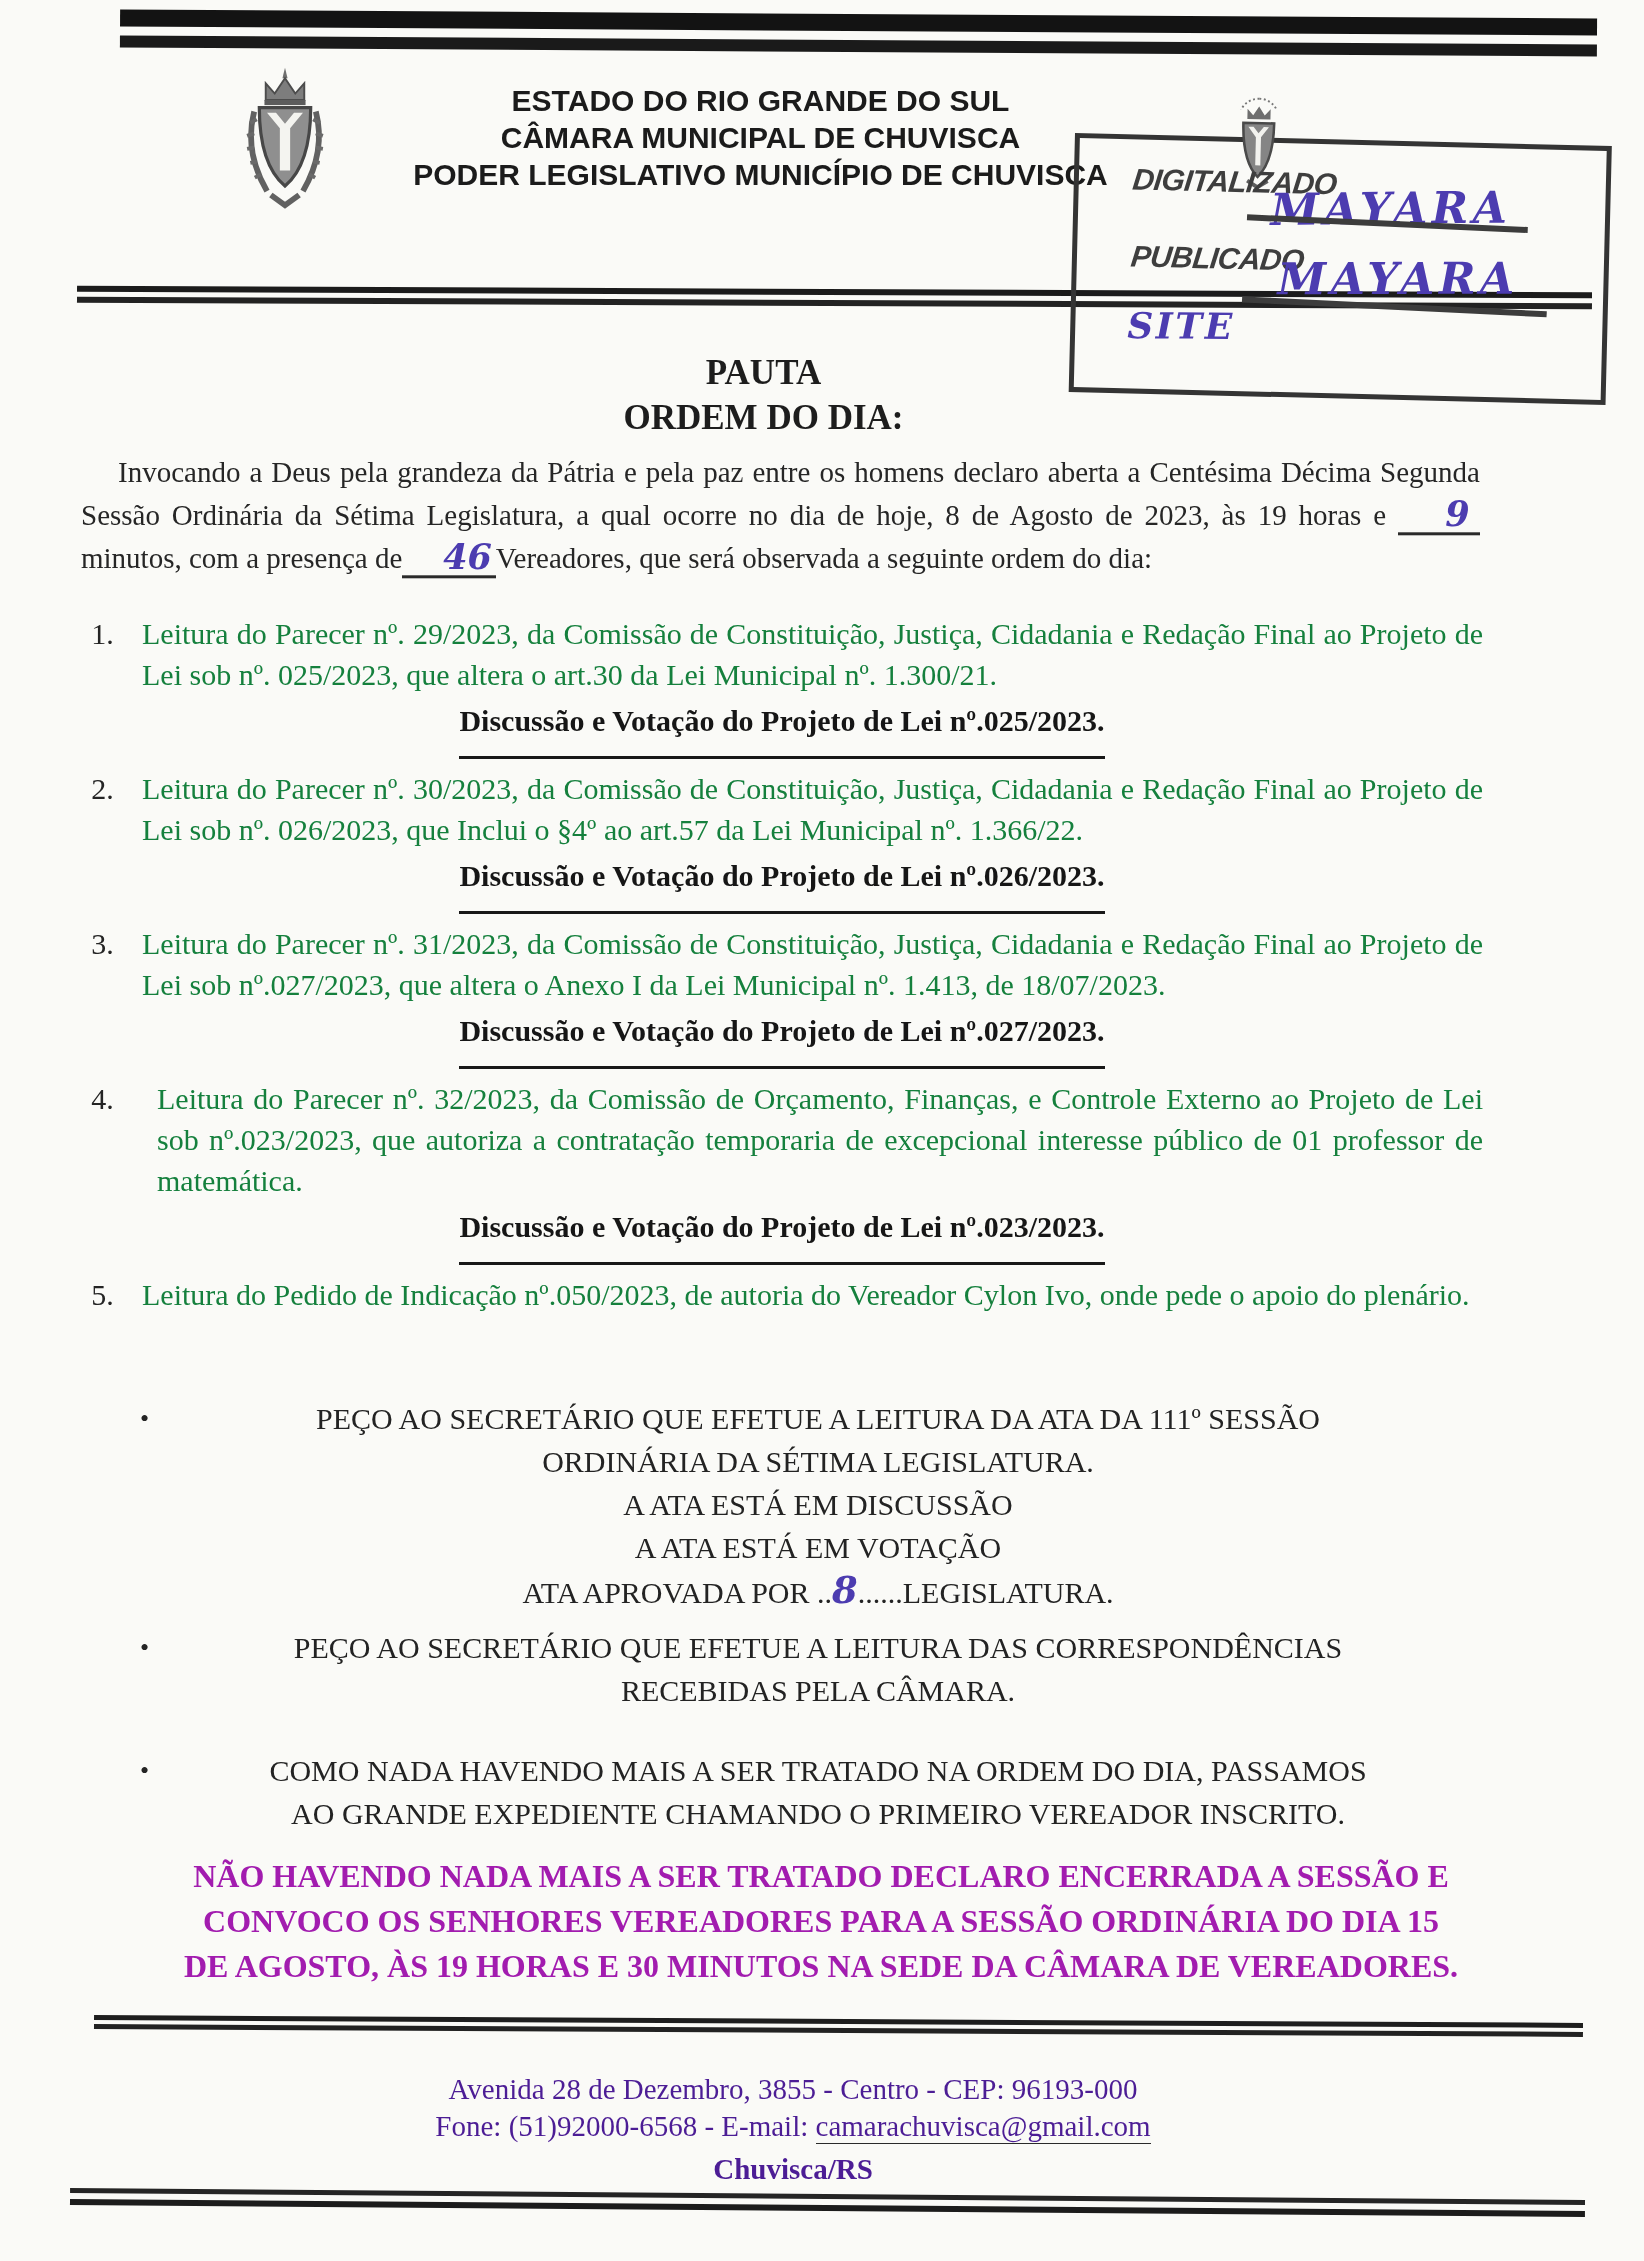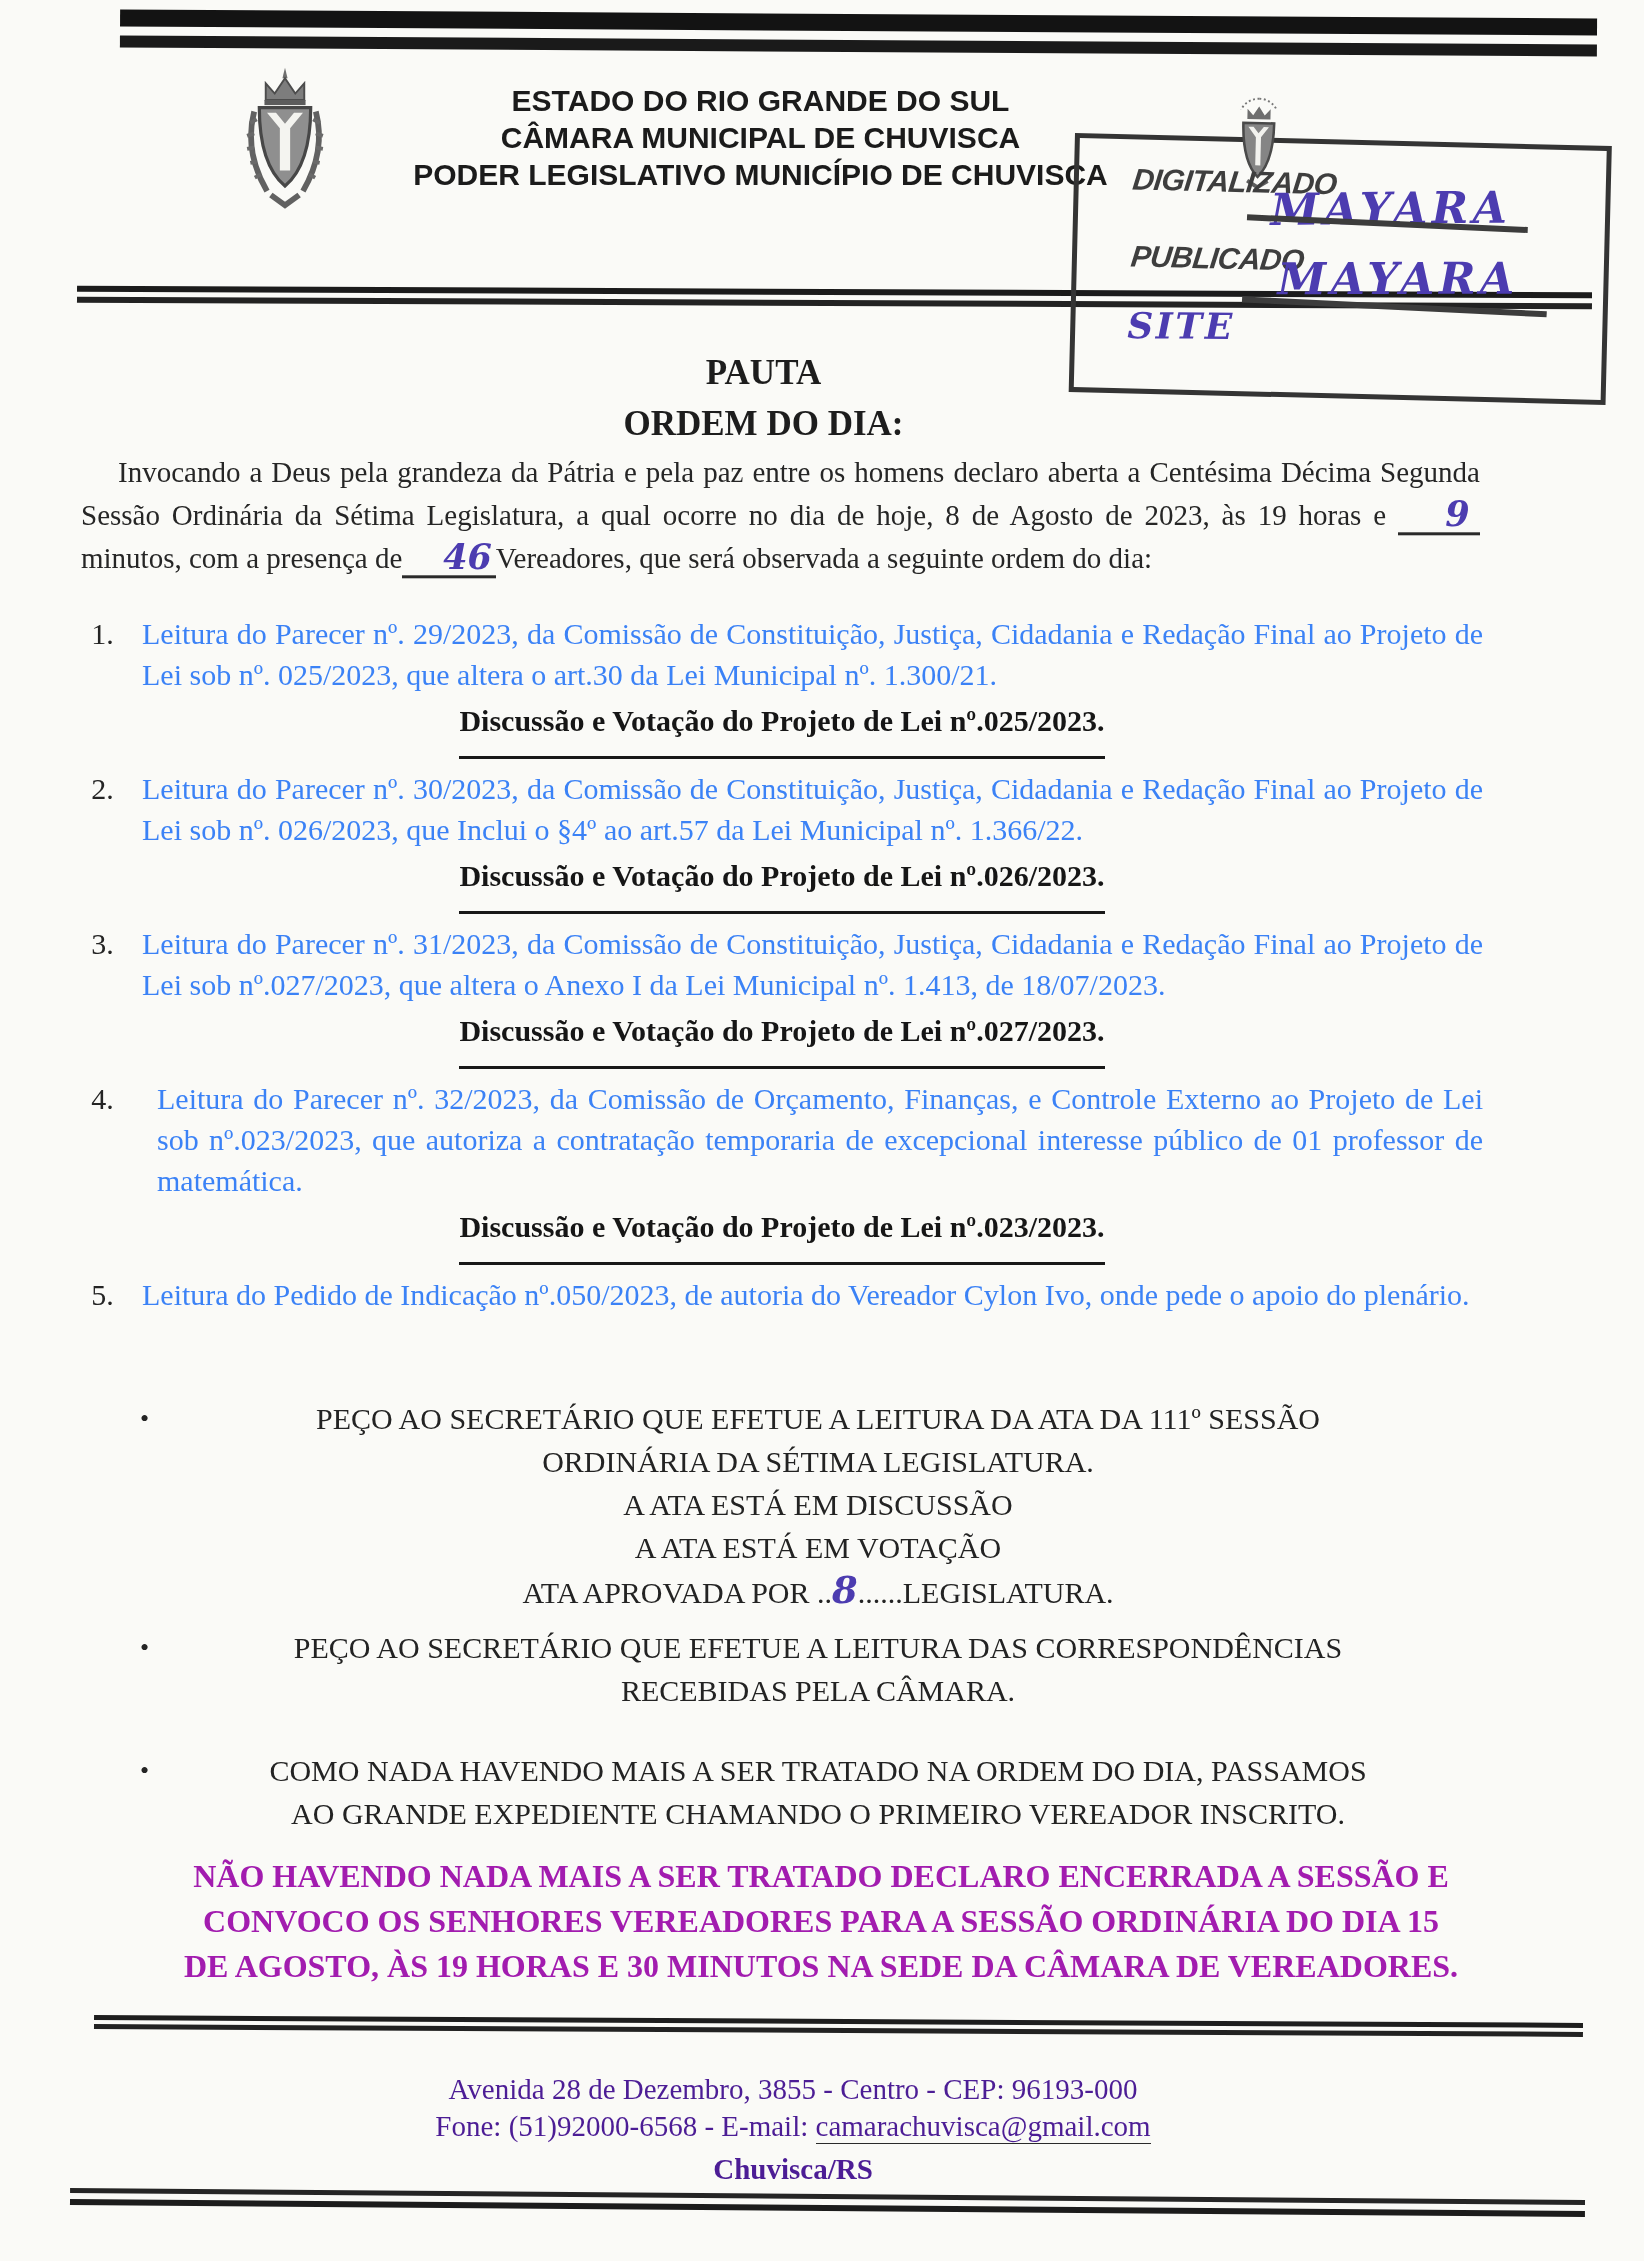--- a/index.html
+++ b/index.html
@@ -48,36 +48,36 @@
   .stamp-hw2 { position:absolute; left:201px; top:107px; font-size:44px; letter-spacing:4.5px; transform:rotate(-1.5deg); }
   .stamp-site { position:absolute; left:52px; top:164px; font-size:36px; letter-spacing:2.6px; transform:rotate(-1deg); }
   .stamp-line { position:absolute; height:5.8px; background:#3c3c3c; }
   .sl1 { left:169px; top:75px; width:281px; transform:rotate(1.2deg); }
   .sl2 { left:166px; top:158px; width:305px; transform:rotate(1.4deg); }
 
   .doc-title {
     position:absolute; left:0; top:353px; width:1527px; text-align:center;
     font-weight:700; font-size:35px; line-height:40px; color:#1d1d1d;
   }
-  .doc-title .t2 { margin-top:11px; }
+  .doc-title .t2 { margin-top:5px; }
 
   .intro {
     position:absolute; left:81px; top:451px; width:1399px;
     font-size:29px; line-height:43px; text-align:justify; text-indent:37px; color:#262626;
   }
   .hw-inline {
     font-family:"DejaVu Serif", serif; font-style:italic; color:#4c3cb0;
     font-size:35px; font-weight:600;
   }
   .blank-u { display:inline-block; border-bottom:3.2px solid #2a2a2a; padding:0 10.3px; line-height:32px; transform:translateY(1.3px); }
 
   .agenda { position:absolute; left:81px; top:613px; width:1402px; }
   .item { display:flex; }
   .item .num { width:61px; padding-left:10.3px; font-size:30px; line-height:41px; }
-  .item .txt { flex:1; text-align:justify; font-size:30px; line-height:41px; color:#3b82f6; }
+  .item .txt { flex:1; text-align:justify; font-size:30px; line-height:41px; color:#15803d; }
   .resolution { text-align:center; font-weight:700; font-size:30px; margin:9px 0 30px 0; color:#161616; }
   .resolution span {
     text-decoration-thickness:2.6px; text-underline-offset:4.5px;
     border-bottom:3.9px solid #181818; padding-bottom:19px;
   }
 
   .bullets { position:absolute; left:81px; top:1397px; width:1402px; }
   .bullet { display:flex; }
   .bullet .dot { width:72px; padding-left:59px; font-size:26px; line-height:43px; }
   .bullet .btxt { flex:1; text-align:center; font-size:30px; line-height:43px; color:#232323; }

